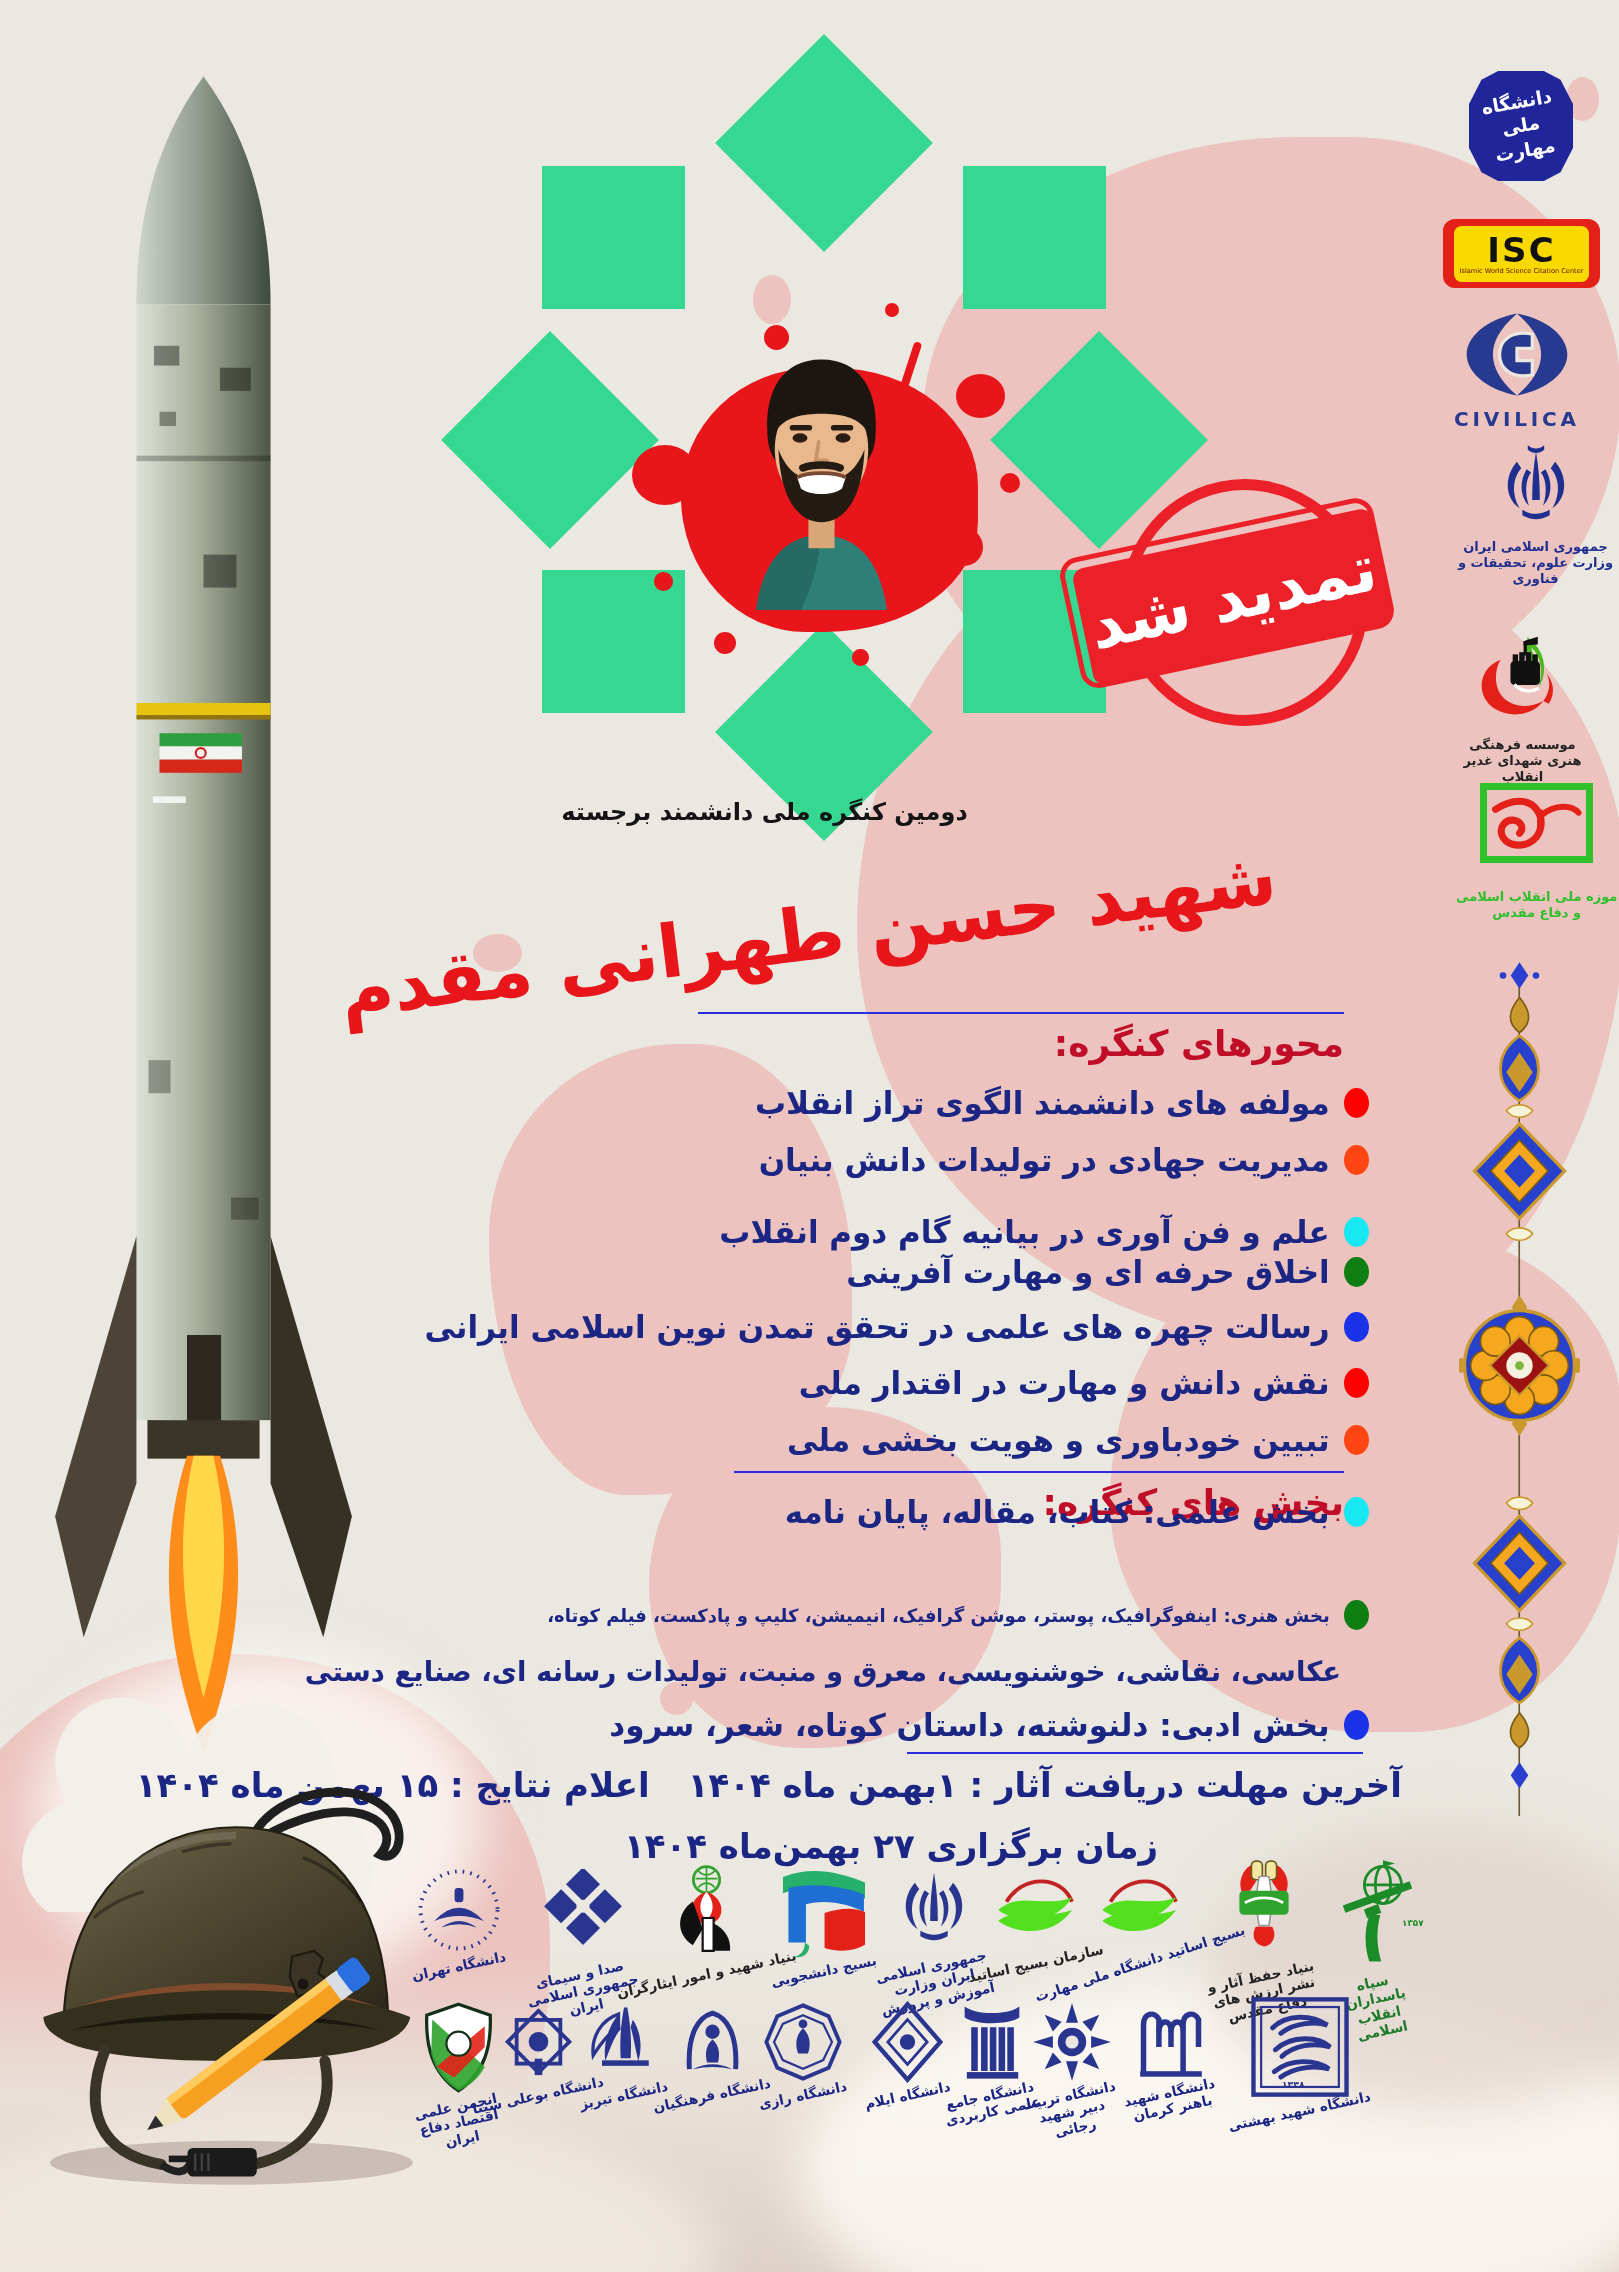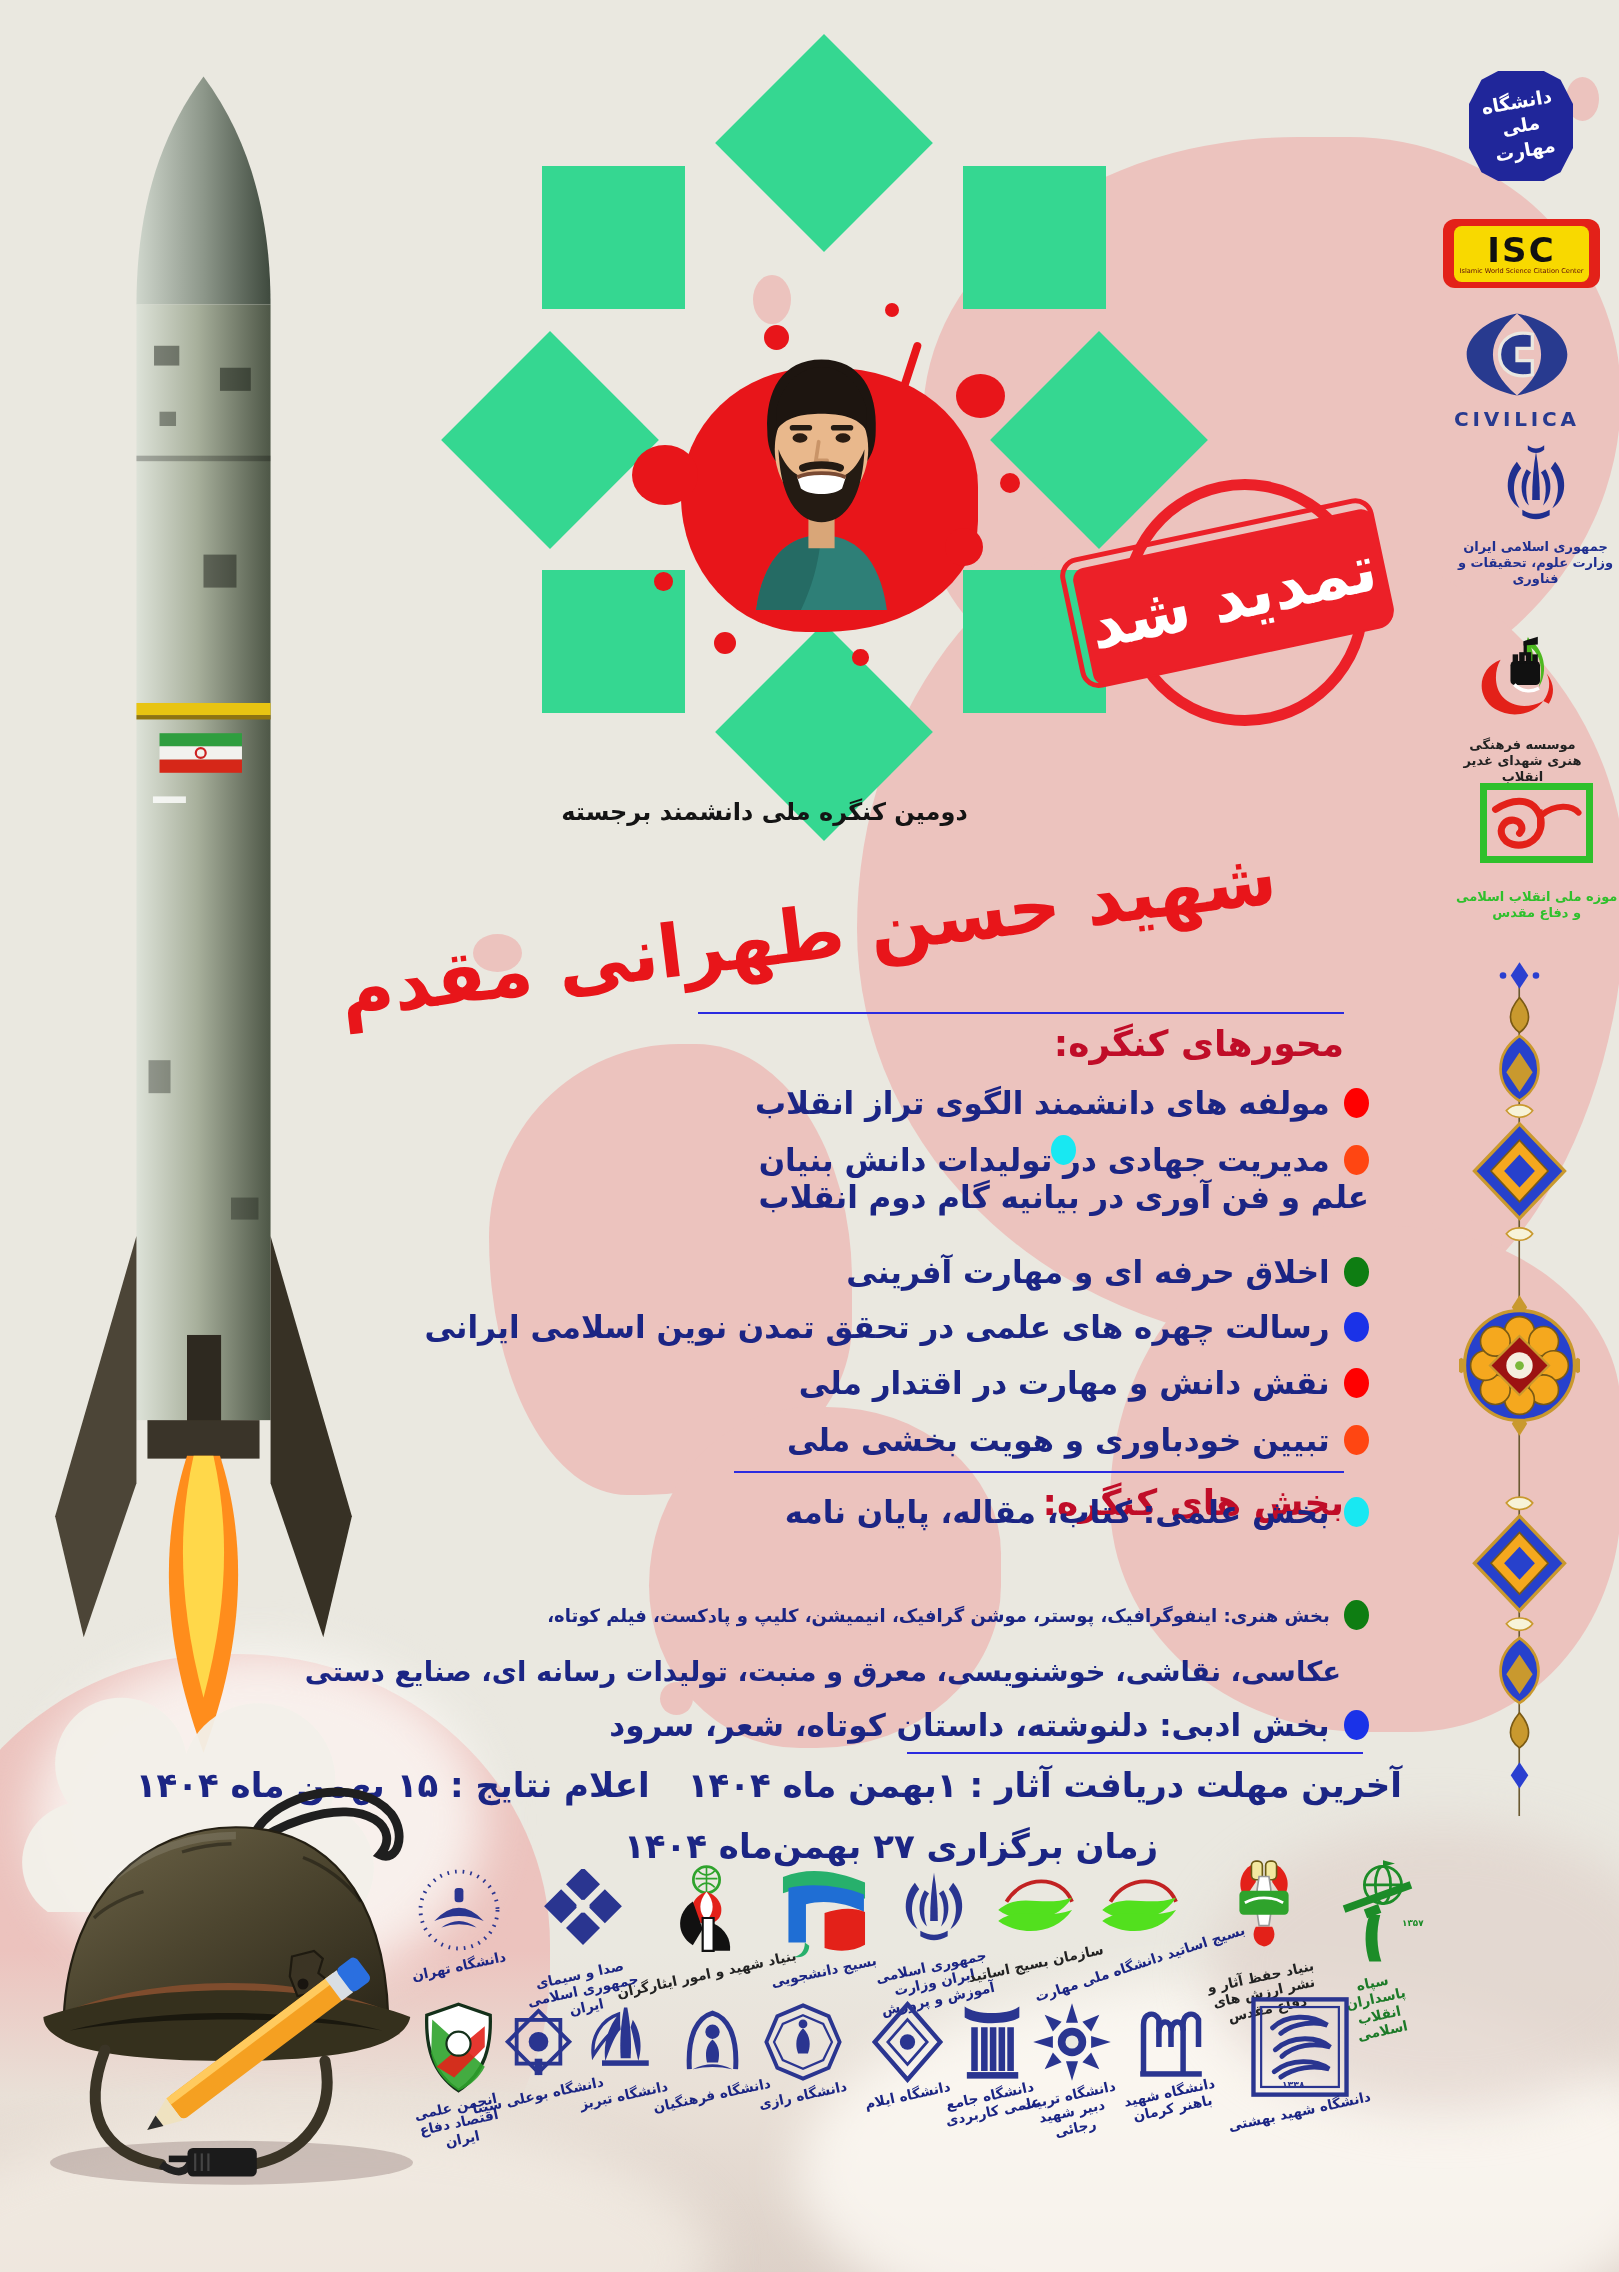--- a/index.html
+++ b/index.html
@@ -178,21 +178,21 @@
 <div class="h-red" style="right:276px;top:1023px;">محورهای کنگره:</div>
 
 <div class="row" style="right:251px;top:1085px;">
   <span class="dot" style="background: rgb(255, 0, 0);"></span>
   <span class="rtxt">مولفه های دانشمند الگوی تراز انقلاب</span>
 </div>
 <div class="row" style="right:251px;top:1142px;">
   <span class="dot" style="background: rgb(255, 70, 18);"></span>
   <span class="rtxt">مدیریت جهادی در تولیدات دانش بنیان</span>
 </div>
-<div class="row" style="right:251px;top:1135px;flex-direction:column;">
+<div class="row" style="right:251px;top:1214px;">
   <span class="dot" style="background: rgb(24, 232, 242);"></span>
   <span class="rtxt">علم و فن آوری در بیانیه گام دوم انقلاب</span>
 </div>
 <div class="row" style="right:251px;top:1254px;">
   <span class="dot" style="background: rgb(14, 125, 18);"></span>
   <span class="rtxt">اخلاق حرفه ای و مهارت آفرینی</span>
 </div>
 <div class="row" style="right:251px;top:1309px;">
   <span class="dot" style="background: rgb(26, 50, 232);"></span>
   <span class="rtxt">رسالت چهره های علمی در تحقق تمدن نوین اسلامی ایرانی</span>

